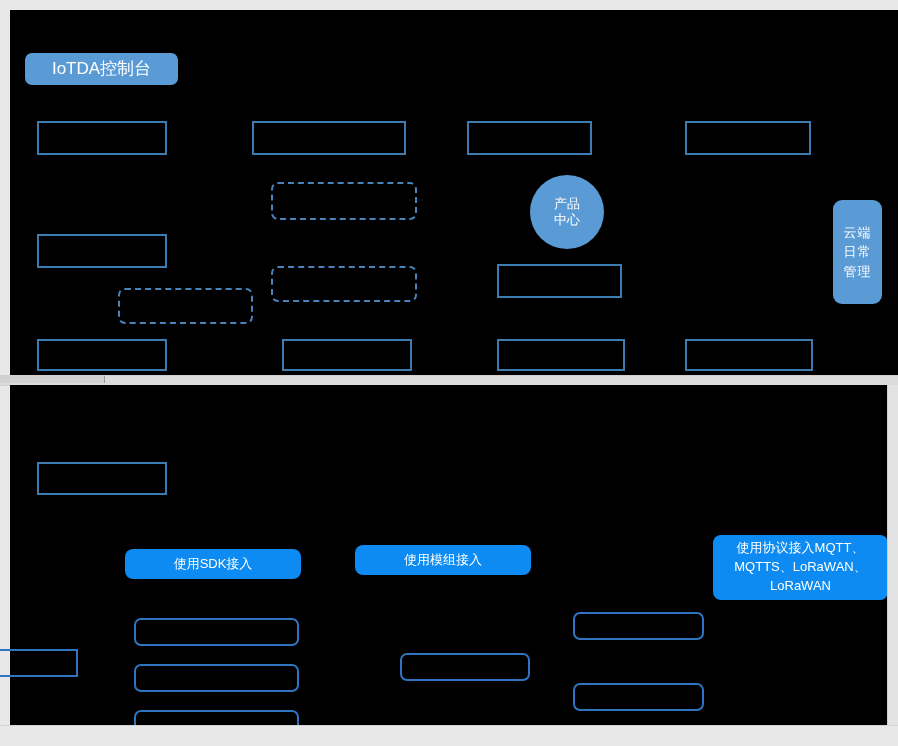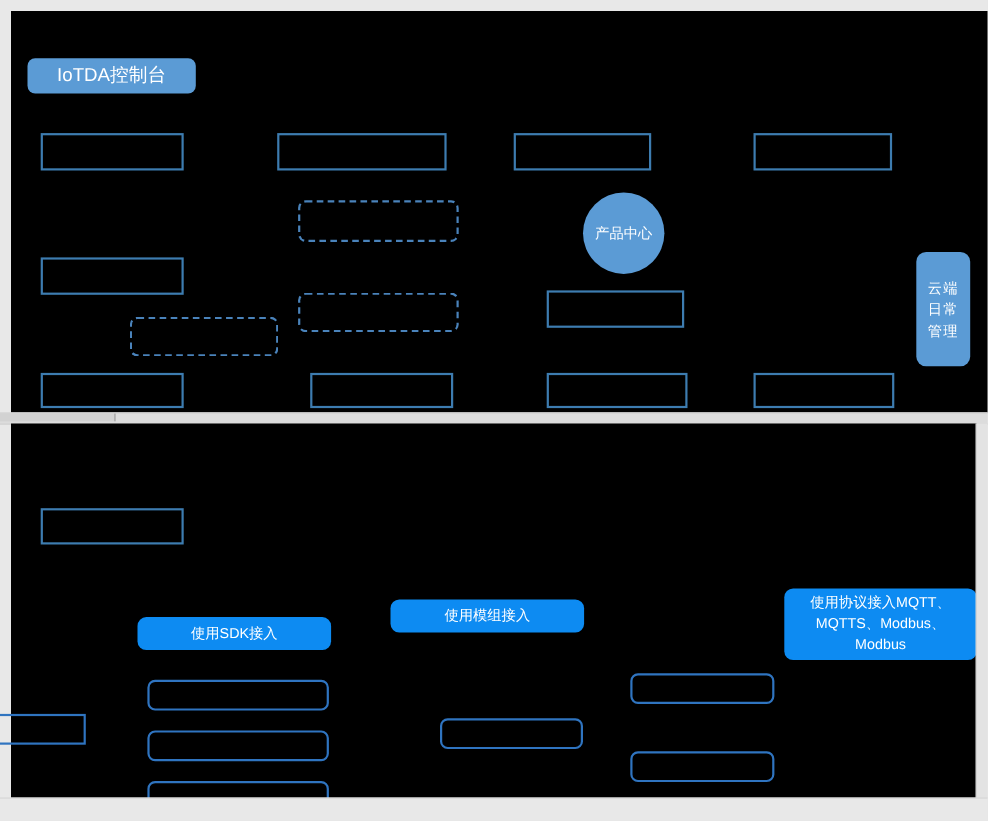--- a/index.html
+++ b/index.html
@@ -166,59 +166,59 @@
     <div class="node pill-steel" style="left:15px; top:43px; width:153px; height:32px;">IoTDA控制台</div>
 
     <div class="node rect" style="left:27px; top:111px; width:130px; height:34px;"></div>
     <div class="node rect" style="left:242px; top:111px; width:154px; height:34px;"></div>
     <div class="node rect" style="left:457px; top:111px; width:125px; height:34px;"></div>
     <div class="node rect" style="left:675px; top:111px; width:126px; height:34px;"></div>
 
     <div class="node rect dashed" style="left:261px; top:172px; width:146px; height:38px;"></div>
 
     <div class="node circle" style="left:520px; top:165px; width:74px; height:74px;">
-      <div style="display:flex;flex-direction:row;text-align:right;">
+      <div style="display:flex;flex-direction:column;text-align:right;">
         <span>产品</span>
         <span>中心</span>
       </div>
     </div>
 
     <div class="node rect" style="left:27px; top:224px; width:130px; height:34px;"></div>
     <div class="node rect" style="left:487px; top:254px; width:125px; height:34px;"></div>
 
     <div class="node rect dashed" style="left:261px; top:256px; width:146px; height:36px;"></div>
 
     <div class="node rect dashed" style="left:108px; top:278px; width:135px; height:36px;"></div>
 
-    <div class="node vtab" style="left:823px; top:190px; width:49px; height:104px;margin-top:29px;">
+    <div class="node vtab" style="left:823px; top:190px; width:49px; height:104px;">
       <div style="display:flex;flex-direction:column;">
         <span>云端</span>
         <span>日常</span>
         <span>管理</span>
       </div>
     </div>
 
     <div class="node rect" style="left:27px; top:329px; width:130px; height:32px;"></div>
     <div class="node rect" style="left:272px; top:329px; width:130px; height:32px;"></div>
     <div class="node rect" style="left:487px; top:329px; width:128px; height:32px;"></div>
     <div class="node rect" style="left:675px; top:329px; width:128px; height:32px;"></div>
   </div>
 
   <div class="scroll-band-h"></div>
   <div class="scroll-thumb-h"></div>
 
   <div class="viewport" id="viewport-bottom">
 
     <div class="node rect" style="left:27px; top:77px; width:130px; height:33px;"></div>
 
-    <div class="node pill-azure" style="left:115px; top:176px; width:176px; height:30px;">使用SDK接入</div>
+    <div class="node pill-azure" style="left:115px; top:164px; width:176px; height:30px;">使用SDK接入</div>
 
     <div class="node pill-azure" style="left:345px; top:160px; width:176px; height:30px;">使用模组接入</div>
 
-    <div class="node pill-azure" style="left:703px; top:150px; width:175px; height:65px; line-height:1.45;">使用协议接入MQTT、MQTTS、Modbus、Modbus</div>
+    <div class="node pill-azure" style="left:703px; top:150px; width:175px; height:65px; line-height:1.45;">使用协议接入MQTT、MQTTS、LoRaWAN、LoRaWAN</div>
 
     <div class="node rect round bright" style="left:124px; top:233px; width:165px; height:28px;"></div>
     <div class="node rect round bright" style="left:124px; top:279px; width:165px; height:28px;"></div>
     <div class="node rect round bright" style="left:124px; top:325px; width:165px; height:28px;"></div>
 
     <div class="node rect round bright" style="left:390px; top:268px; width:130px; height:28px;"></div>
 
     <div class="node rect round bright" style="left:563px; top:227px; width:131px; height:28px;"></div>
     <div class="node rect round bright" style="left:563px; top:298px; width:131px; height:28px;"></div>
 

